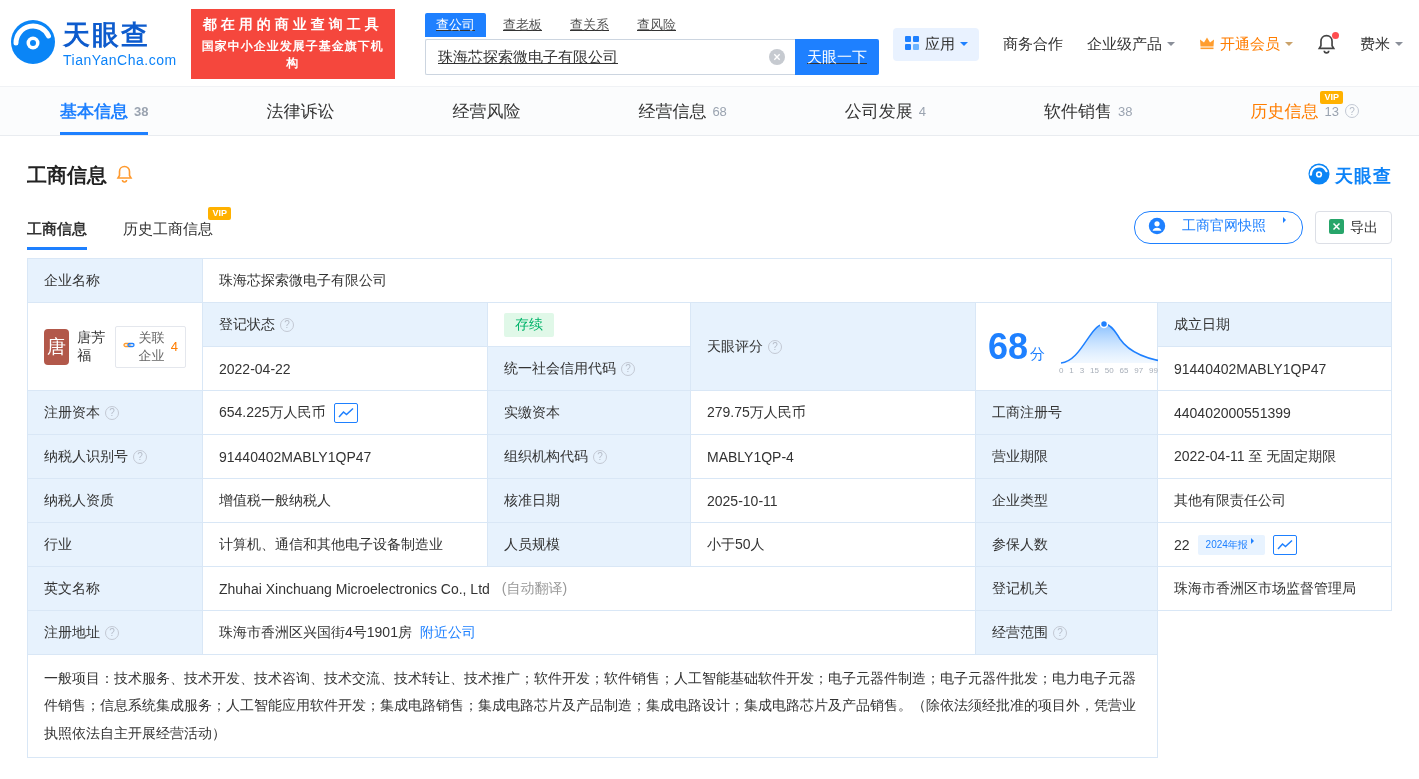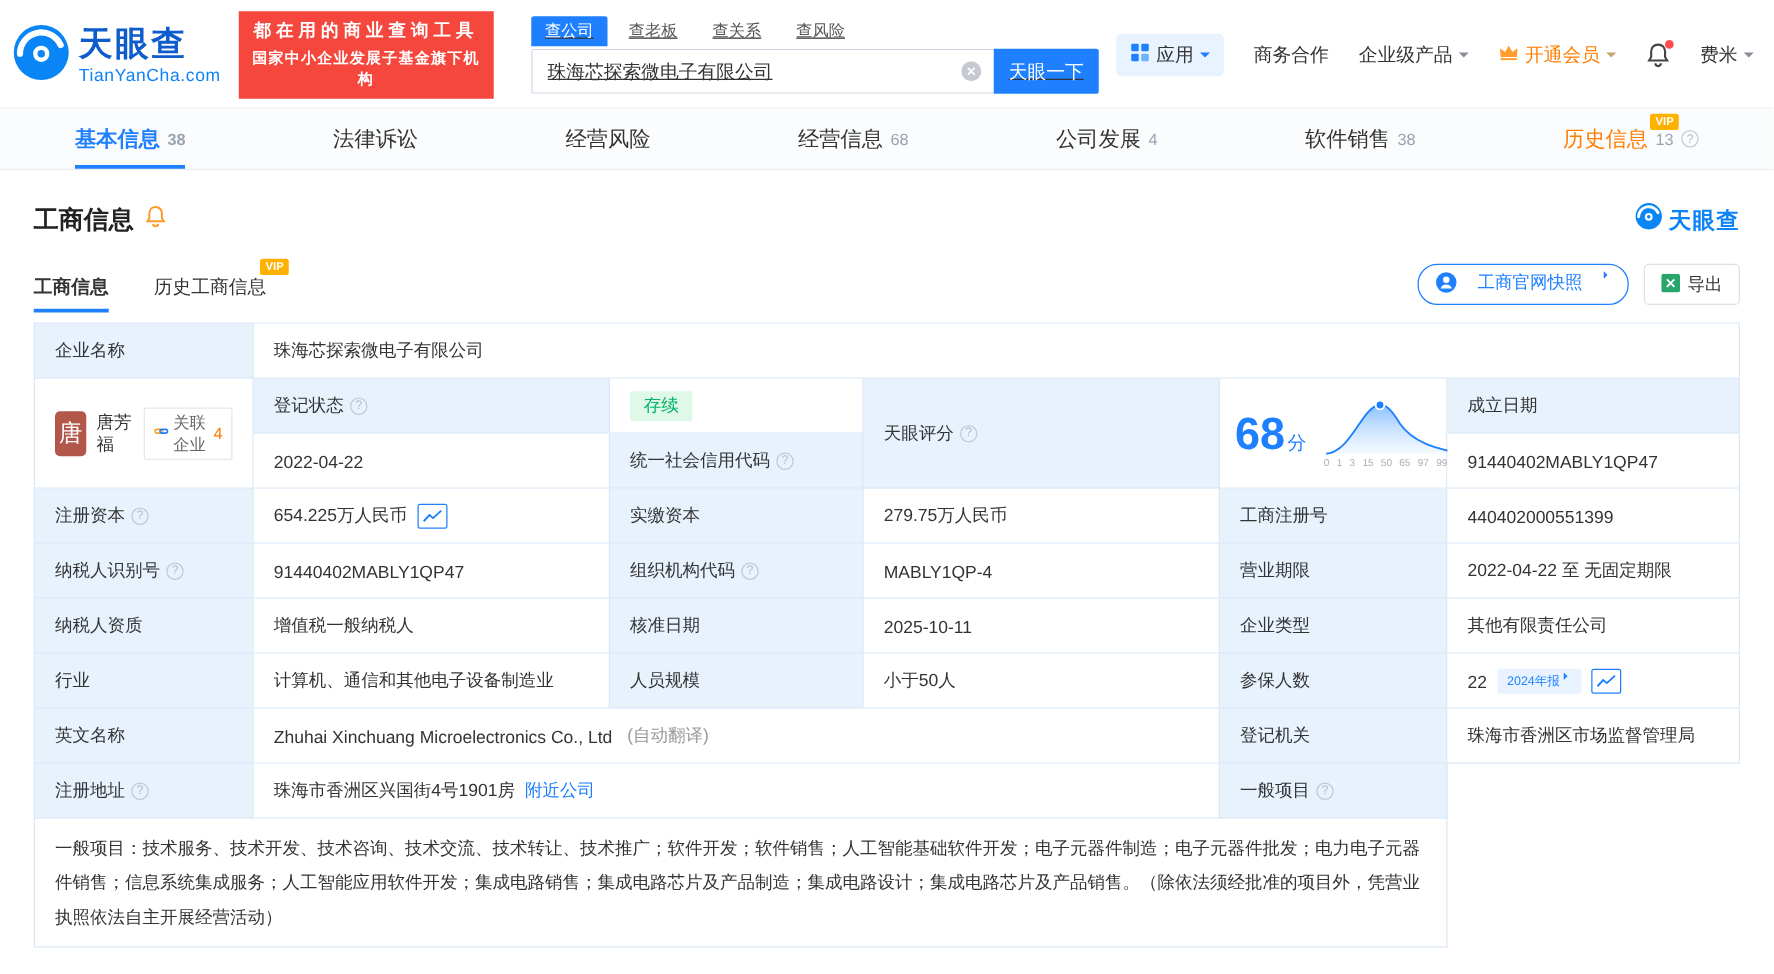--- a/index.html
+++ b/index.html
@@ -379,21 +379,21 @@
         <span class="help"></span>
       </div>
     <div class="cell val">
         <span>MABLY1QP-4</span>
       </div>
 
     <div class="cell lbl">
         <span>营业期限</span>
       </div>
     <div class="cell val">
-        <span>2022-04-22 至 无固定期限</span>
+        <span>2022-04-11 至 无固定期限</span>
       </div>
     <div class="cell lbl">
         <span>纳税人资质</span>
       </div>
     <div class="cell val">
         <span>增值税一般纳税人</span>
       </div>
     <div class="cell lbl">
         <span>核准日期</span>
       </div>
@@ -452,20 +452,20 @@
     <div class="cell lbl">
         <span>注册地址</span>
         <span class="help"></span>
       </div>
     <div class="cell val span3">
       <span>珠海市香洲区兴国街4号1901房</span>
       <span class="link">附近公司</span>
     </div>
 
     <div class="cell lbl">
-        <span>一般项目</span>
+        <span>经营范围</span>
         <span class="help"></span>
       </div>
     <div class="cell val span5 scope-val">
         <span>一般项目：技术服务、技术开发、技术咨询、技术交流、技术转让、技术推广；软件开发；软件销售；人工智能基础软件开发；电子元器件制造；电子元器件批发；电力电子元器件销售；信息系统集成服务；人工智能应用软件开发；集成电路销售；集成电路芯片及产品制造；集成电路设计；集成电路芯片及产品销售。（除依法须经批准的项目外，凭营业执照依法自主开展经营活动）</span>
       </div>
   </div>
 </main>
 
 </body></html>

